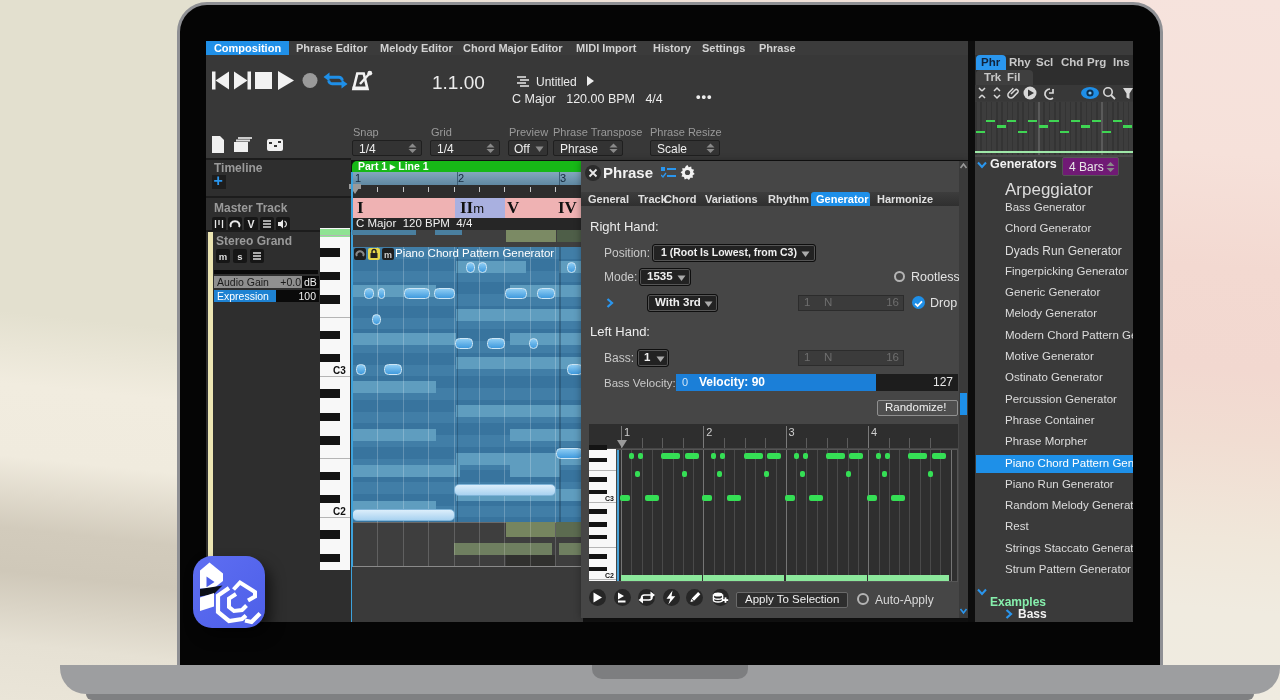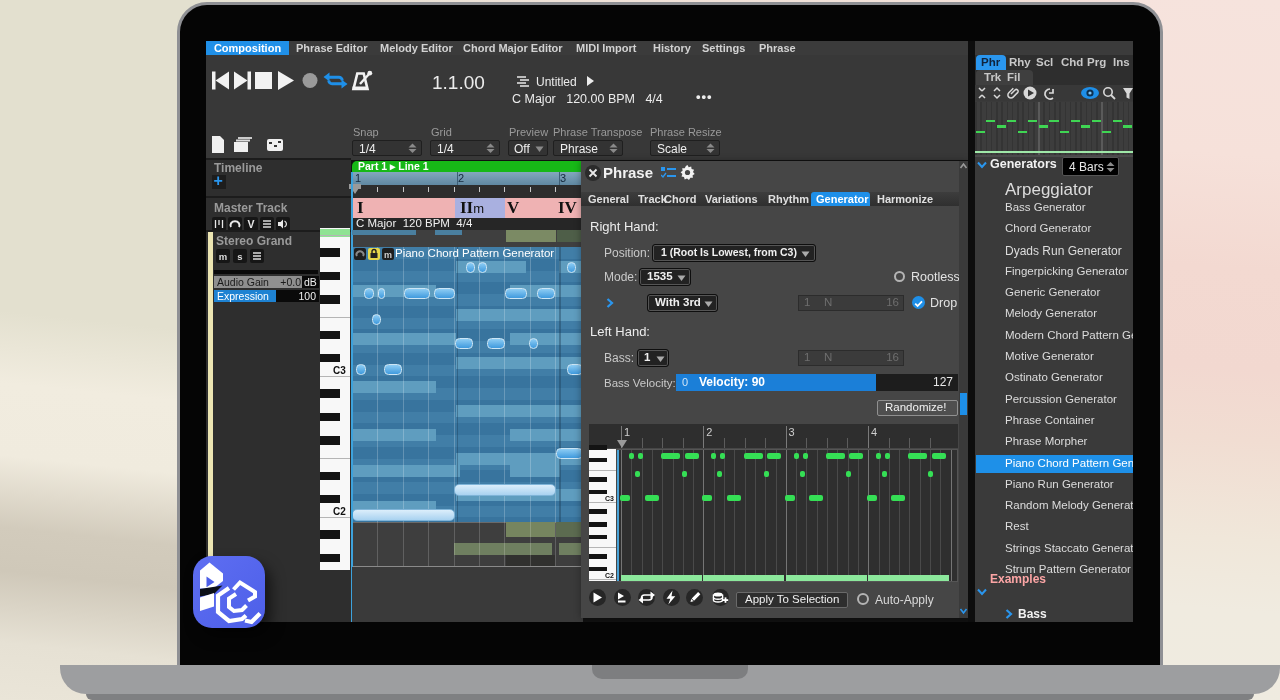--- a/index.html
+++ b/index.html
@@ -675,21 +675,21 @@
         <div style="position:absolute;left:127.1px;top:28.6px;width:9.2px;height:2.6px;background:#3fd553;"></div>
         <div style="position:absolute;left:137.7px;top:17.9px;width:9.2px;height:2.6px;background:#3fd553;"></div>
         <div style="position:absolute;left:148.2px;top:23.2px;width:9.2px;height:2.6px;background:#3fd553;"></div>
         <div style="position:absolute;left:0;top:48.5px;width:158px;height:2.4px;background:#9fe8a8;"></div>
       </div>
       <div style="position:absolute;left:0;top:100px;width:158px;height:2px;background:#4a4a4a;"></div>
       <svg style="position:absolute;left:2px;top:106px" width="10" height="8" viewBox="0 0 10 8">
         <path d="M1,1.5 L5,6 L9,1.5" stroke="#2a96ee" stroke-width="2" fill="none"></path>
       </svg>
       <span style="position:absolute;left:15px;top:102px;color:#f2f2f2;font-size:12.5px;font-weight:bold;">Generators</span>
-      <div style="position:absolute;left:87px;top:102px;width:57px;height:19px;background:#000000;border:1px solid #555;border-radius:2px;box-sizing:border-box;">
+      <div style="position:absolute;left:87px;top:102px;width:57px;height:19px;background:#701a75;border:1px solid #555;border-radius:2px;box-sizing:border-box;">
         <span style="position:absolute;left:6px;top:1.5px;color:#e8e8e8;font-size:12px;">4 Bars</span>
         <svg style="position:absolute;right:2px;top:3px" width="11" height="12" viewBox="0 0 11 12">
           <polygon points="1.5,5 9.5,5 5.5,1" fill="#8a8a8a"></polygon>
           <polygon points="1.5,7 9.5,7 5.5,11" fill="#8a8a8a"></polygon>
         </svg>
       </div>
       <span style="position:absolute;left:30px;top:124.6px;color:#dcdcdc;font-size:17px;white-space:nowrap;">Arpeggiator</span>
       <span style="position:absolute;left:30px;top:145.9px;color:#dcdcdc;font-size:11.5px;white-space:nowrap;">Bass Generator</span>
       <span style="position:absolute;left:30px;top:167.2px;color:#dcdcdc;font-size:11.5px;white-space:nowrap;">Chord Generator</span>
       <span style="position:absolute;left:30px;top:188.5px;color:#dcdcdc;font-size:12px;white-space:nowrap;">Dyads Run Generator</span>
@@ -705,21 +705,21 @@
       <div style="position:absolute;left:1px;top:399.5px;width:157px;height:18px;background:#1e90e8;"></div>
       <span style="position:absolute;left:30px;top:401.5px;color:#fff;font-size:11.5px;white-space:nowrap;">Piano Chord Pattern Gene</span>
       <span style="position:absolute;left:30px;top:422.79999999999995px;color:#dcdcdc;font-size:11.5px;white-space:nowrap;">Piano Run Generator</span>
       <span style="position:absolute;left:30px;top:444.1px;color:#dcdcdc;font-size:11.5px;white-space:nowrap;">Random Melody Generato</span>
       <span style="position:absolute;left:30px;top:465.4px;color:#dcdcdc;font-size:11.5px;white-space:nowrap;">Rest</span>
       <span style="position:absolute;left:30px;top:486.70000000000005px;color:#dcdcdc;font-size:11.5px;white-space:nowrap;">Strings Staccato Generato</span>
       <span style="position:absolute;left:30px;top:508.0px;color:#dcdcdc;font-size:11.5px;white-space:nowrap;">Strum Pattern Generator</span>
       <svg style="position:absolute;left:2px;top:533.3px" width="10" height="8" viewBox="0 0 10 8">
         <path d="M1,1.5 L5,6 L9,1.5" stroke="#2a96ee" stroke-width="2" fill="none"></path>
       </svg>
-      <span style="position:absolute;left:15px;top:517px;color:#fca5a5;font-size:12px;font-weight:bold;">Examples</span>
+      <span style="position:absolute;left:15px;top:540px;color:#86efac;font-size:12px;font-weight:bold;">Examples</span>
       <svg style="position:absolute;left:30px;top:553.5999999999999px" width="8" height="10" viewBox="0 0 8 10">
         <path d="M1.5,1 L6,5 L1.5,9" stroke="#2a96ee" stroke-width="2.2" fill="none"></path>
       </svg>
       <span style="position:absolute;left:43px;top:551.5999999999999px;color:#f2f2f2;font-size:12px;font-weight:bold;">Bass</span>
     </div>
   </div>
 <div class="abs" style="left:60px;top:665px;width:1220px;height:29px;background:#9d9ea0;border-radius:0 0 26px 26px;"></div>
 <div class="abs" style="left:86px;top:694px;width:1168px;height:6px;background:#7f8082;border-radius:0 0 12px 12px;"></div>
 <div class="abs" style="left:592px;top:665px;width:156px;height:14px;background:#7d7e80;border-radius:0 0 10px 10px;"></div>
 

